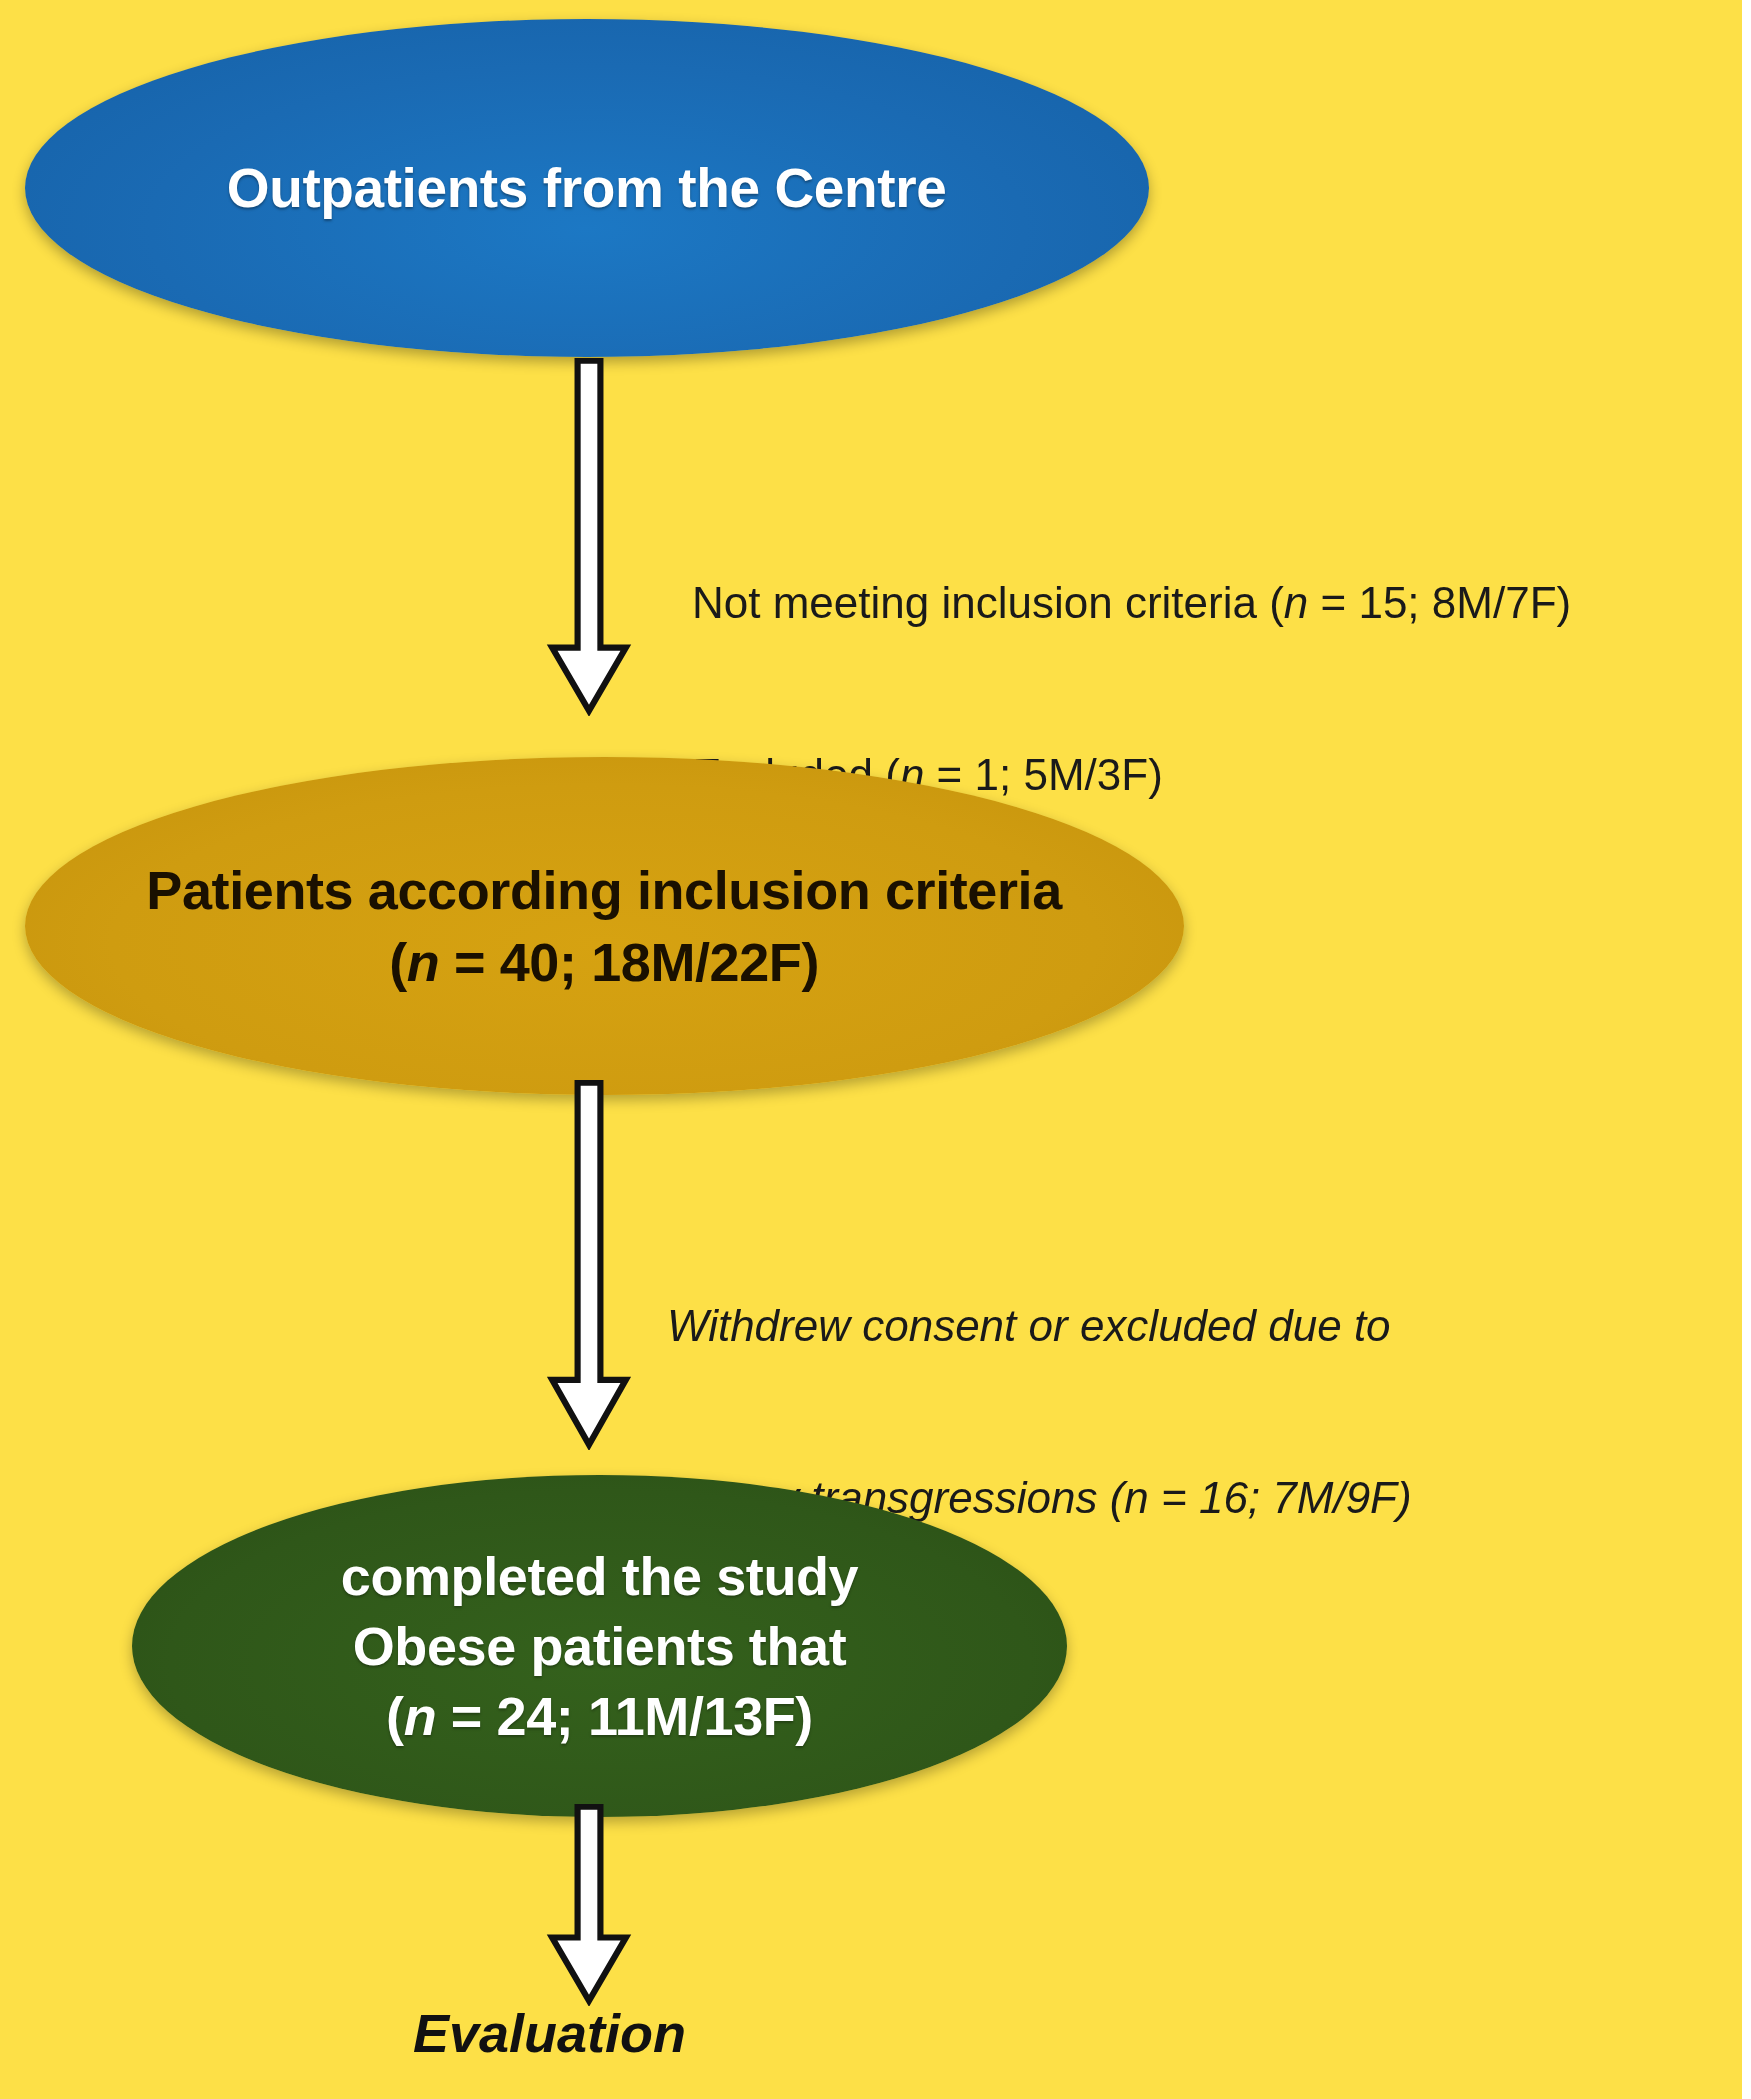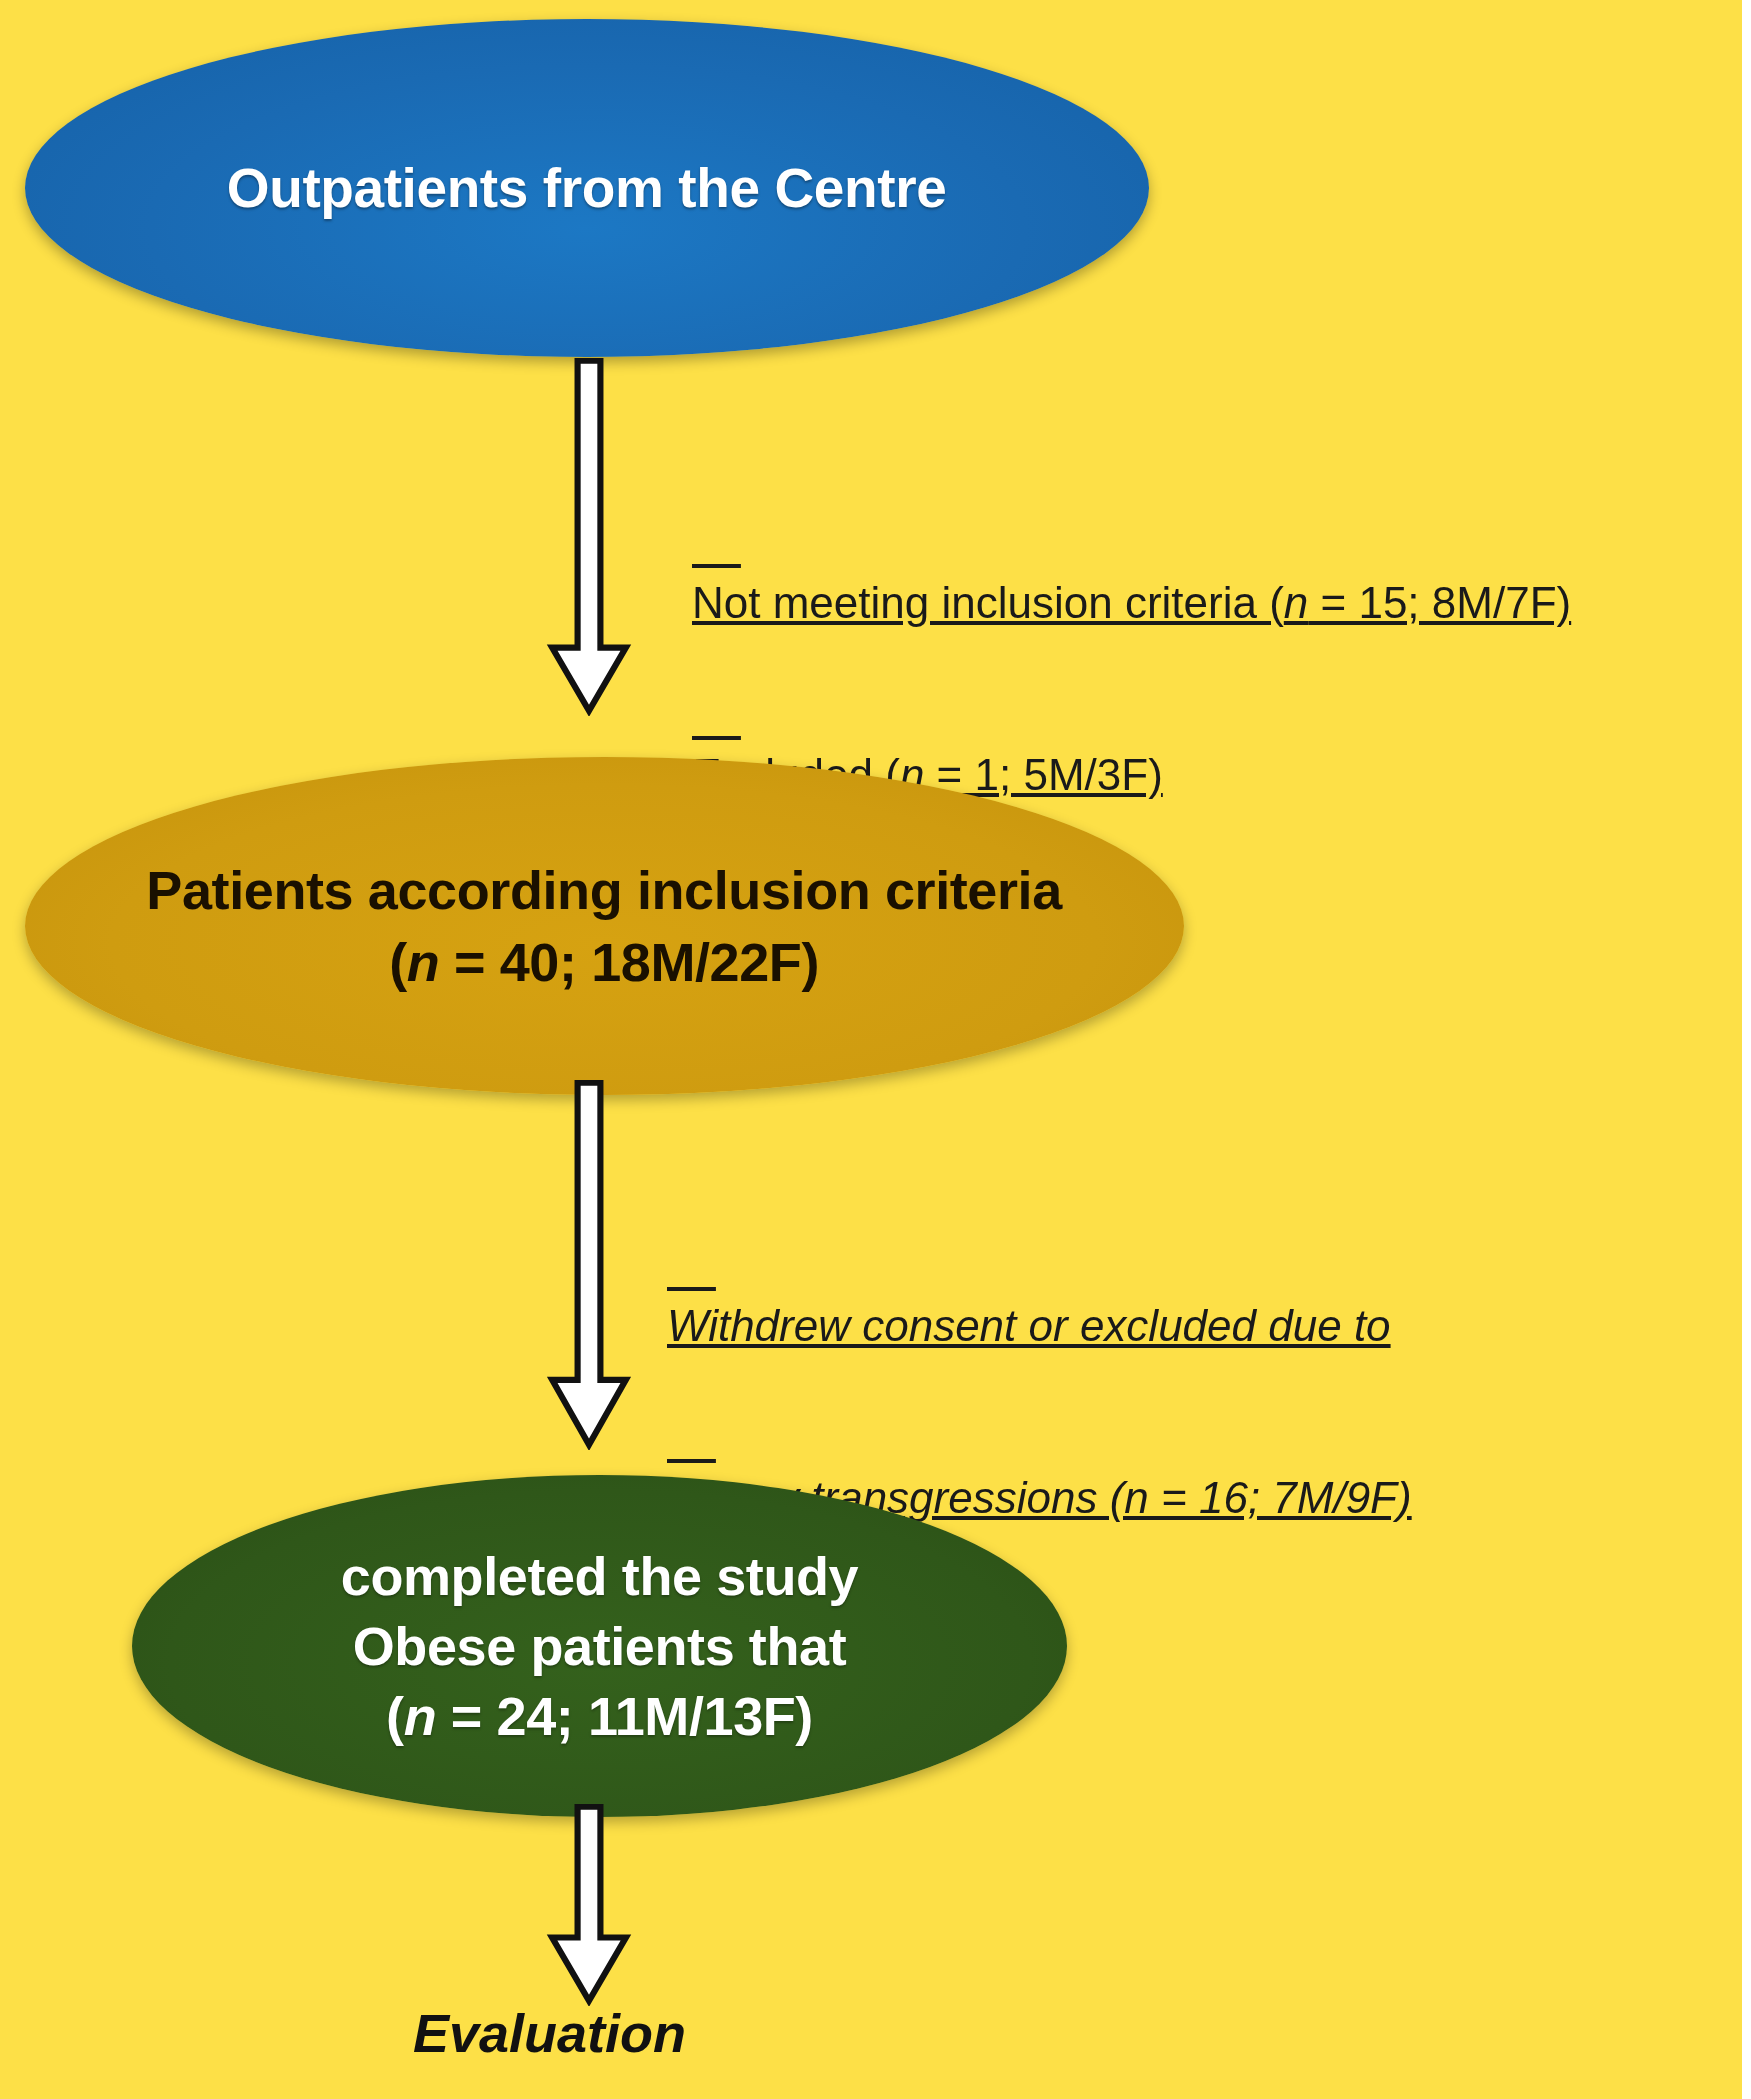--- a/index.html
+++ b/index.html
@@ -87,21 +87,20 @@
   }
   .block-arrow svg { display: block; }
 
   
   .annotation {
     position: absolute;
     color: #1a1a1a;
     font-size: 44px;
     line-height: 1.30;
     white-space: pre;
-    text-decoration: underline;
   }
   #annotation-excluded { left: 692px; top: 460px; }
   #annotation-withdrew {
     left: 667px;
     top: 1183px;
     font-style: italic;
   }
 
   #label-evaluation {
     position: absolute;

